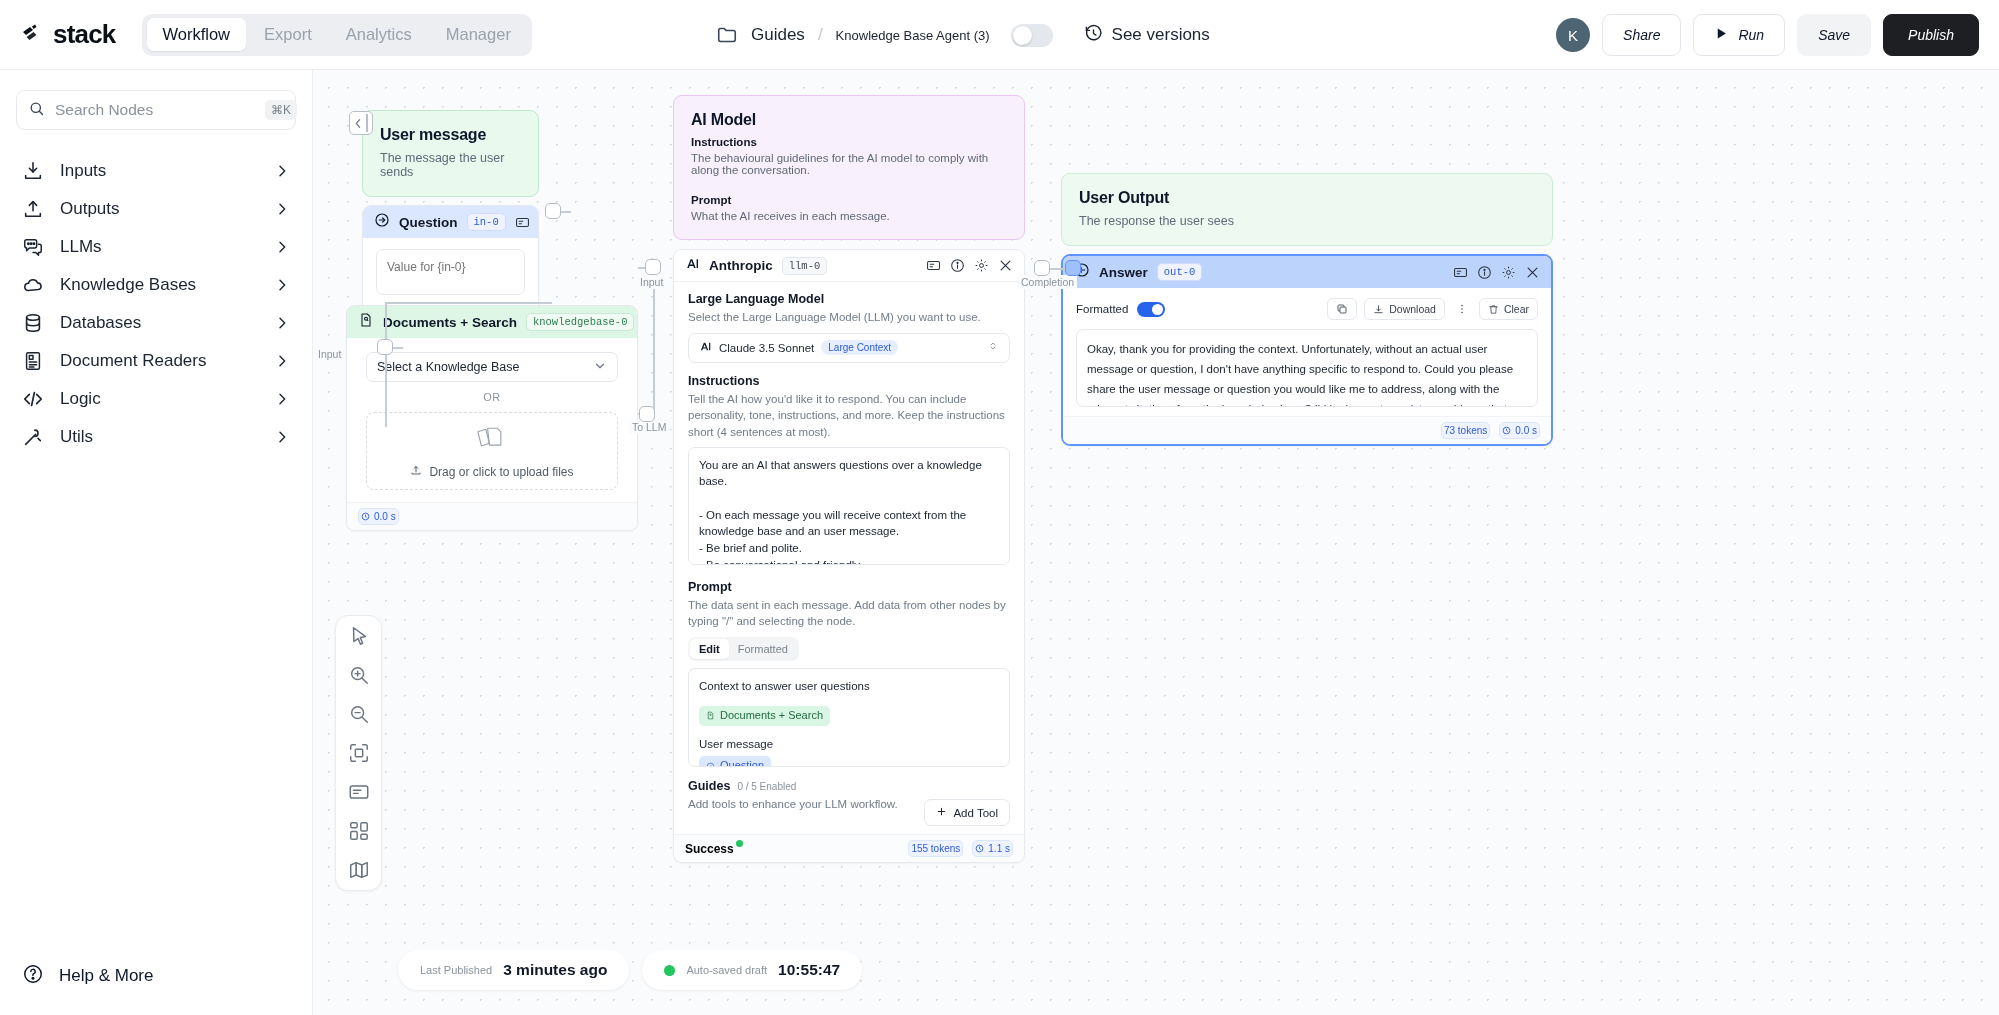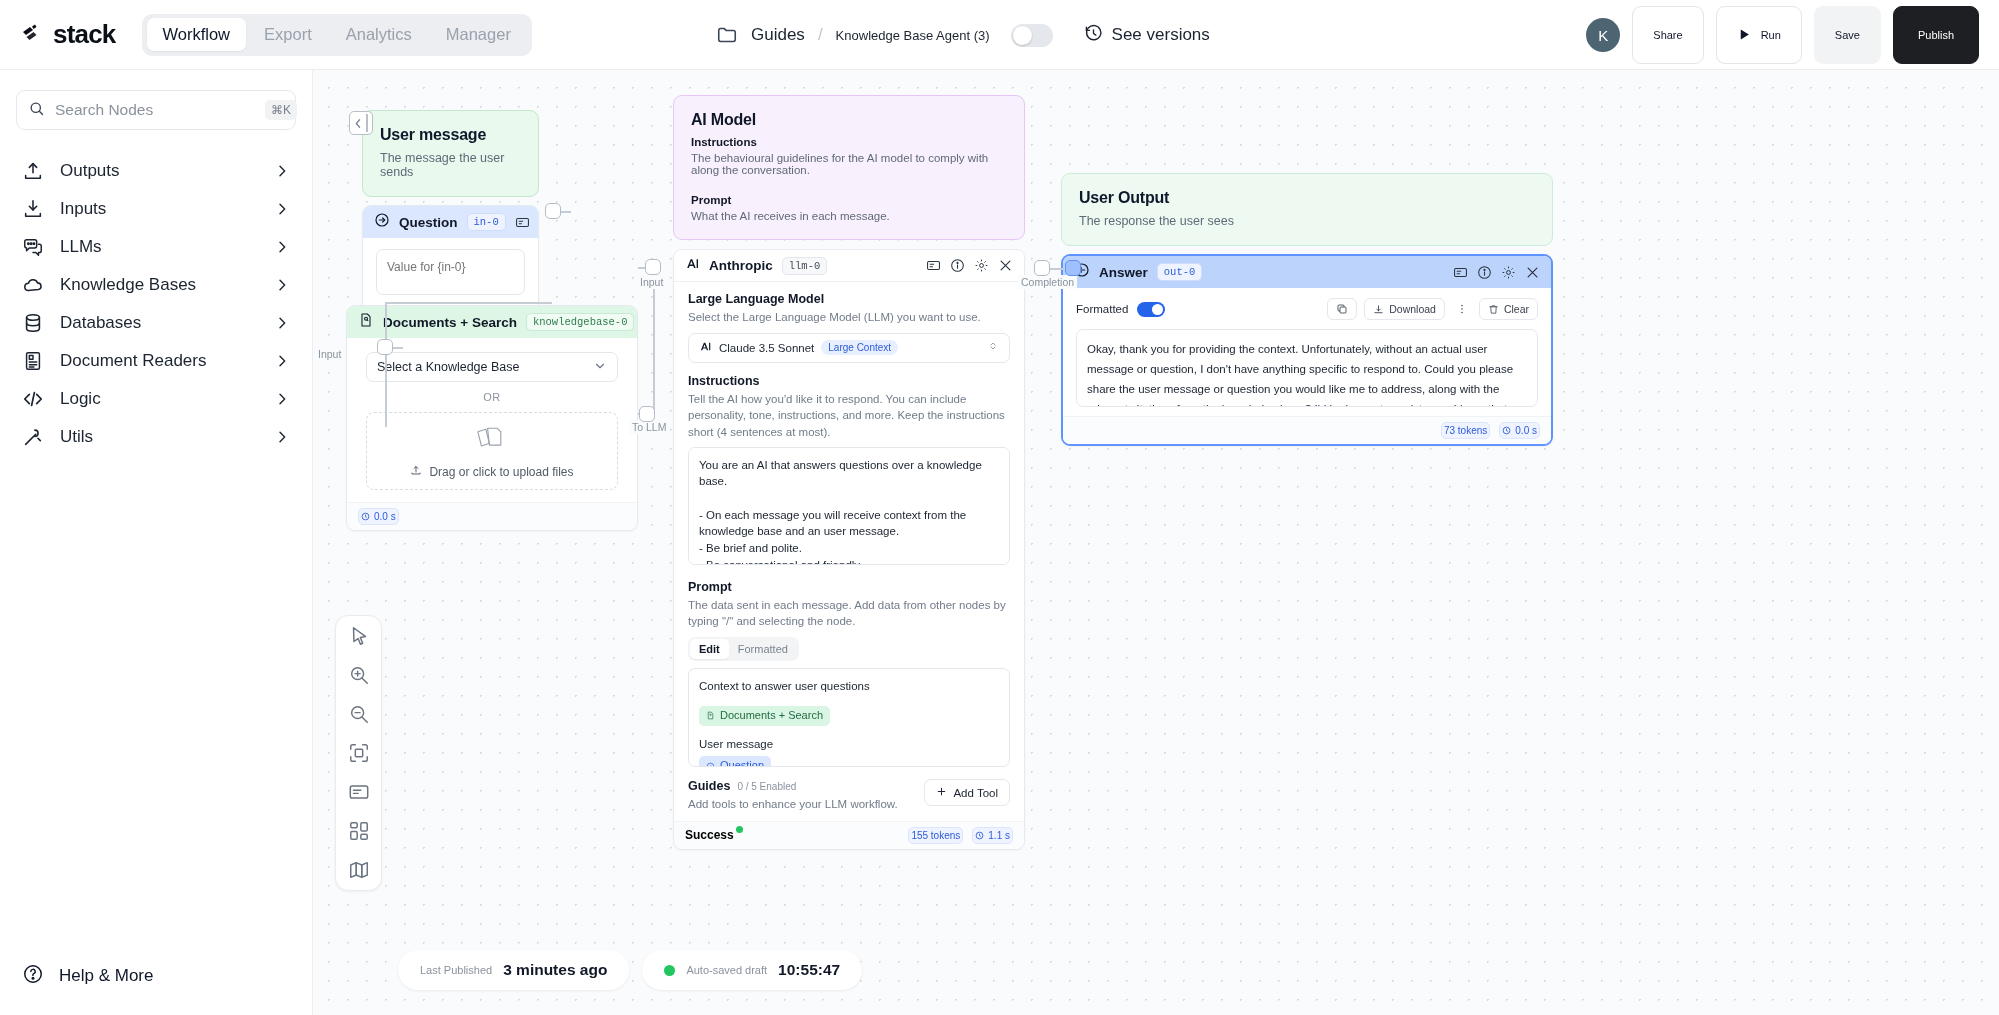--- a/index.html
+++ b/index.html
@@ -55,23 +55,23 @@
   .actions {
     position: absolute; right: 20px; top: 0; height: 70px;
     display: flex; align-items: center; gap: 12px;
   }
   .avatar {
     width: 34px; height: 34px; border-radius: 50%; background: #4d6472;
     color: #fff; font-size: 15px; display: flex; align-items: center; justify-content: center;
     font-weight: 500; cursor: pointer;
   }
   .btn {
-    height: 58px; display: flex; align-items: center; justify-content:center; gap: 9px;
-    padding: 0 20px; border-radius: 9px; font-size: 11px; cursor: pointer;
-    border: 1px solid #e2e5e9; background: #fff; color:#0f172a; white-space: nowrap;
+    height: 42px; display: flex; align-items: center; justify-content:center; gap: 9px;
+    padding: 0 20px; border-radius: 9px; font-size: 14px; cursor: pointer;
+    border: 1px solid #e2e5e9; background: #fff; color:#0f172a; white-space: nowrap; font-style: italic;
   }
   .btn.ghost { border-color: transparent; background:#f2f3f5; }
   .btn.dark { background: #1d1f23; color:#fff; border-color:#1d1f23; font-weight: 500; padding: 0 24px; }
 
   
   .sidebar {
     position: absolute; left: 0; top: 70px; width: 313px; height: 945px;
     background: #fff; border-right: 1px solid #eceef1; z-index: 30;
   }
   .searchbox {
@@ -196,21 +196,21 @@
   .tagchip {
     display:inline-flex; align-items:center; gap:5px; border-radius:5px; padding:2px 7px;
     font-size: 11px;
   }
   .tagchip.green { background:#d9f5e3; color:#226c42; }
   .tagchip.blue { background:#dbe7ff; color:#2d5bd7; }
 
   .tools-row { display:flex; align-items:flex-start; margin-top: 12px; }
   .addtool {
     margin-left:auto; border:1px solid #e4e7eb; border-radius:7px; font-size:11.5px; color:#1b2430;
-    padding:6px 11px; display:flex; align-items:center; gap:6px; cursor:pointer; background:#fff;
+    padding:6px 11px; display:flex; align-items:center; gap:6px; cursor:pointer; background:#fff;margin-top:20px;
   }
 
   .toggle-sw {
     width: 28px; height: 15px; border-radius: 9px; background: #2563eb; position: relative; cursor:pointer;
   }
   .toggle-sw::after { content:''; position:absolute; right:2px; top:2px; width:11px; height:11px; border-radius:50%; background:#fff; }
 
   .mini-btn {
     border: 1px solid #e4e7eb; border-radius: 6px; font-size: 10.5px; color:#39414c;
     padding: 4px 8px; display:flex; align-items:center; gap:5px; cursor: pointer; background:#fff;
@@ -322,42 +322,42 @@
       </span>
       <input value="" placeholder="Search Nodes" style="">
       <span class="kbd">⌘K</span>
     </div>
 
     <div class="navlist">
 
       <div class="navitem">
         <span class="ico">
           <svg viewBox="0 0 24 24" width="22" height="22" fill="none" stroke="#1b2430" stroke-width="1.7" stroke-linecap="round" stroke-linejoin="round">
+            <path d="M12 3v10"></path>
+              <path d="M8 9l4 4 4-4"></path>
+              <path d="M4 17v3h16v-3"></path>
+          </svg>
+        </span>
+        <span class="lbl">Inputs</span>
+        <span class="chev">
+          <svg viewBox="0 0 24 24" width="16" height="16" fill="none" stroke="#1b2430" stroke-width="2.1" stroke-linecap="round" stroke-linejoin="round">
+              <path d="M9 5l7 7-7 7"></path>
+            </svg>
+        </span>
+      </div>
+
+      <div class="navitem">
+        <span class="ico">
+          <svg viewBox="0 0 24 24" width="22" height="22" fill="none" stroke="#1b2430" stroke-width="1.7" stroke-linecap="round" stroke-linejoin="round">
             <path d="M12 14V4"></path>
               <path d="M8 8l4-4 4 4"></path>
               <path d="M4 17v3h16v-3"></path>
           </svg>
         </span>
         <span class="lbl">Outputs</span>
-        <span class="chev">
-          <svg viewBox="0 0 24 24" width="16" height="16" fill="none" stroke="#1b2430" stroke-width="2.1" stroke-linecap="round" stroke-linejoin="round">
-              <path d="M9 5l7 7-7 7"></path>
-            </svg>
-        </span>
-      </div>
-
-      <div class="navitem">
-        <span class="ico">
-          <svg viewBox="0 0 24 24" width="22" height="22" fill="none" stroke="#1b2430" stroke-width="1.7" stroke-linecap="round" stroke-linejoin="round">
-            <path d="M12 3v10"></path>
-              <path d="M8 9l4 4 4-4"></path>
-              <path d="M4 17v3h16v-3"></path>
-          </svg>
-        </span>
-        <span class="lbl">Inputs</span>
         <span class="chev">
           <svg viewBox="0 0 24 24" width="16" height="16" fill="none" stroke="#1b2430" stroke-width="2.1" stroke-linecap="round" stroke-linejoin="round">
               <path d="M9 5l7 7-7 7"></path>
             </svg>
         </span>
       </div>
 
       <div class="navitem">
         <span class="ico">
           <svg viewBox="0 0 24 24" width="22" height="22" fill="none" stroke="#1b2430" stroke-width="1.6" stroke-linecap="round" stroke-linejoin="round">

